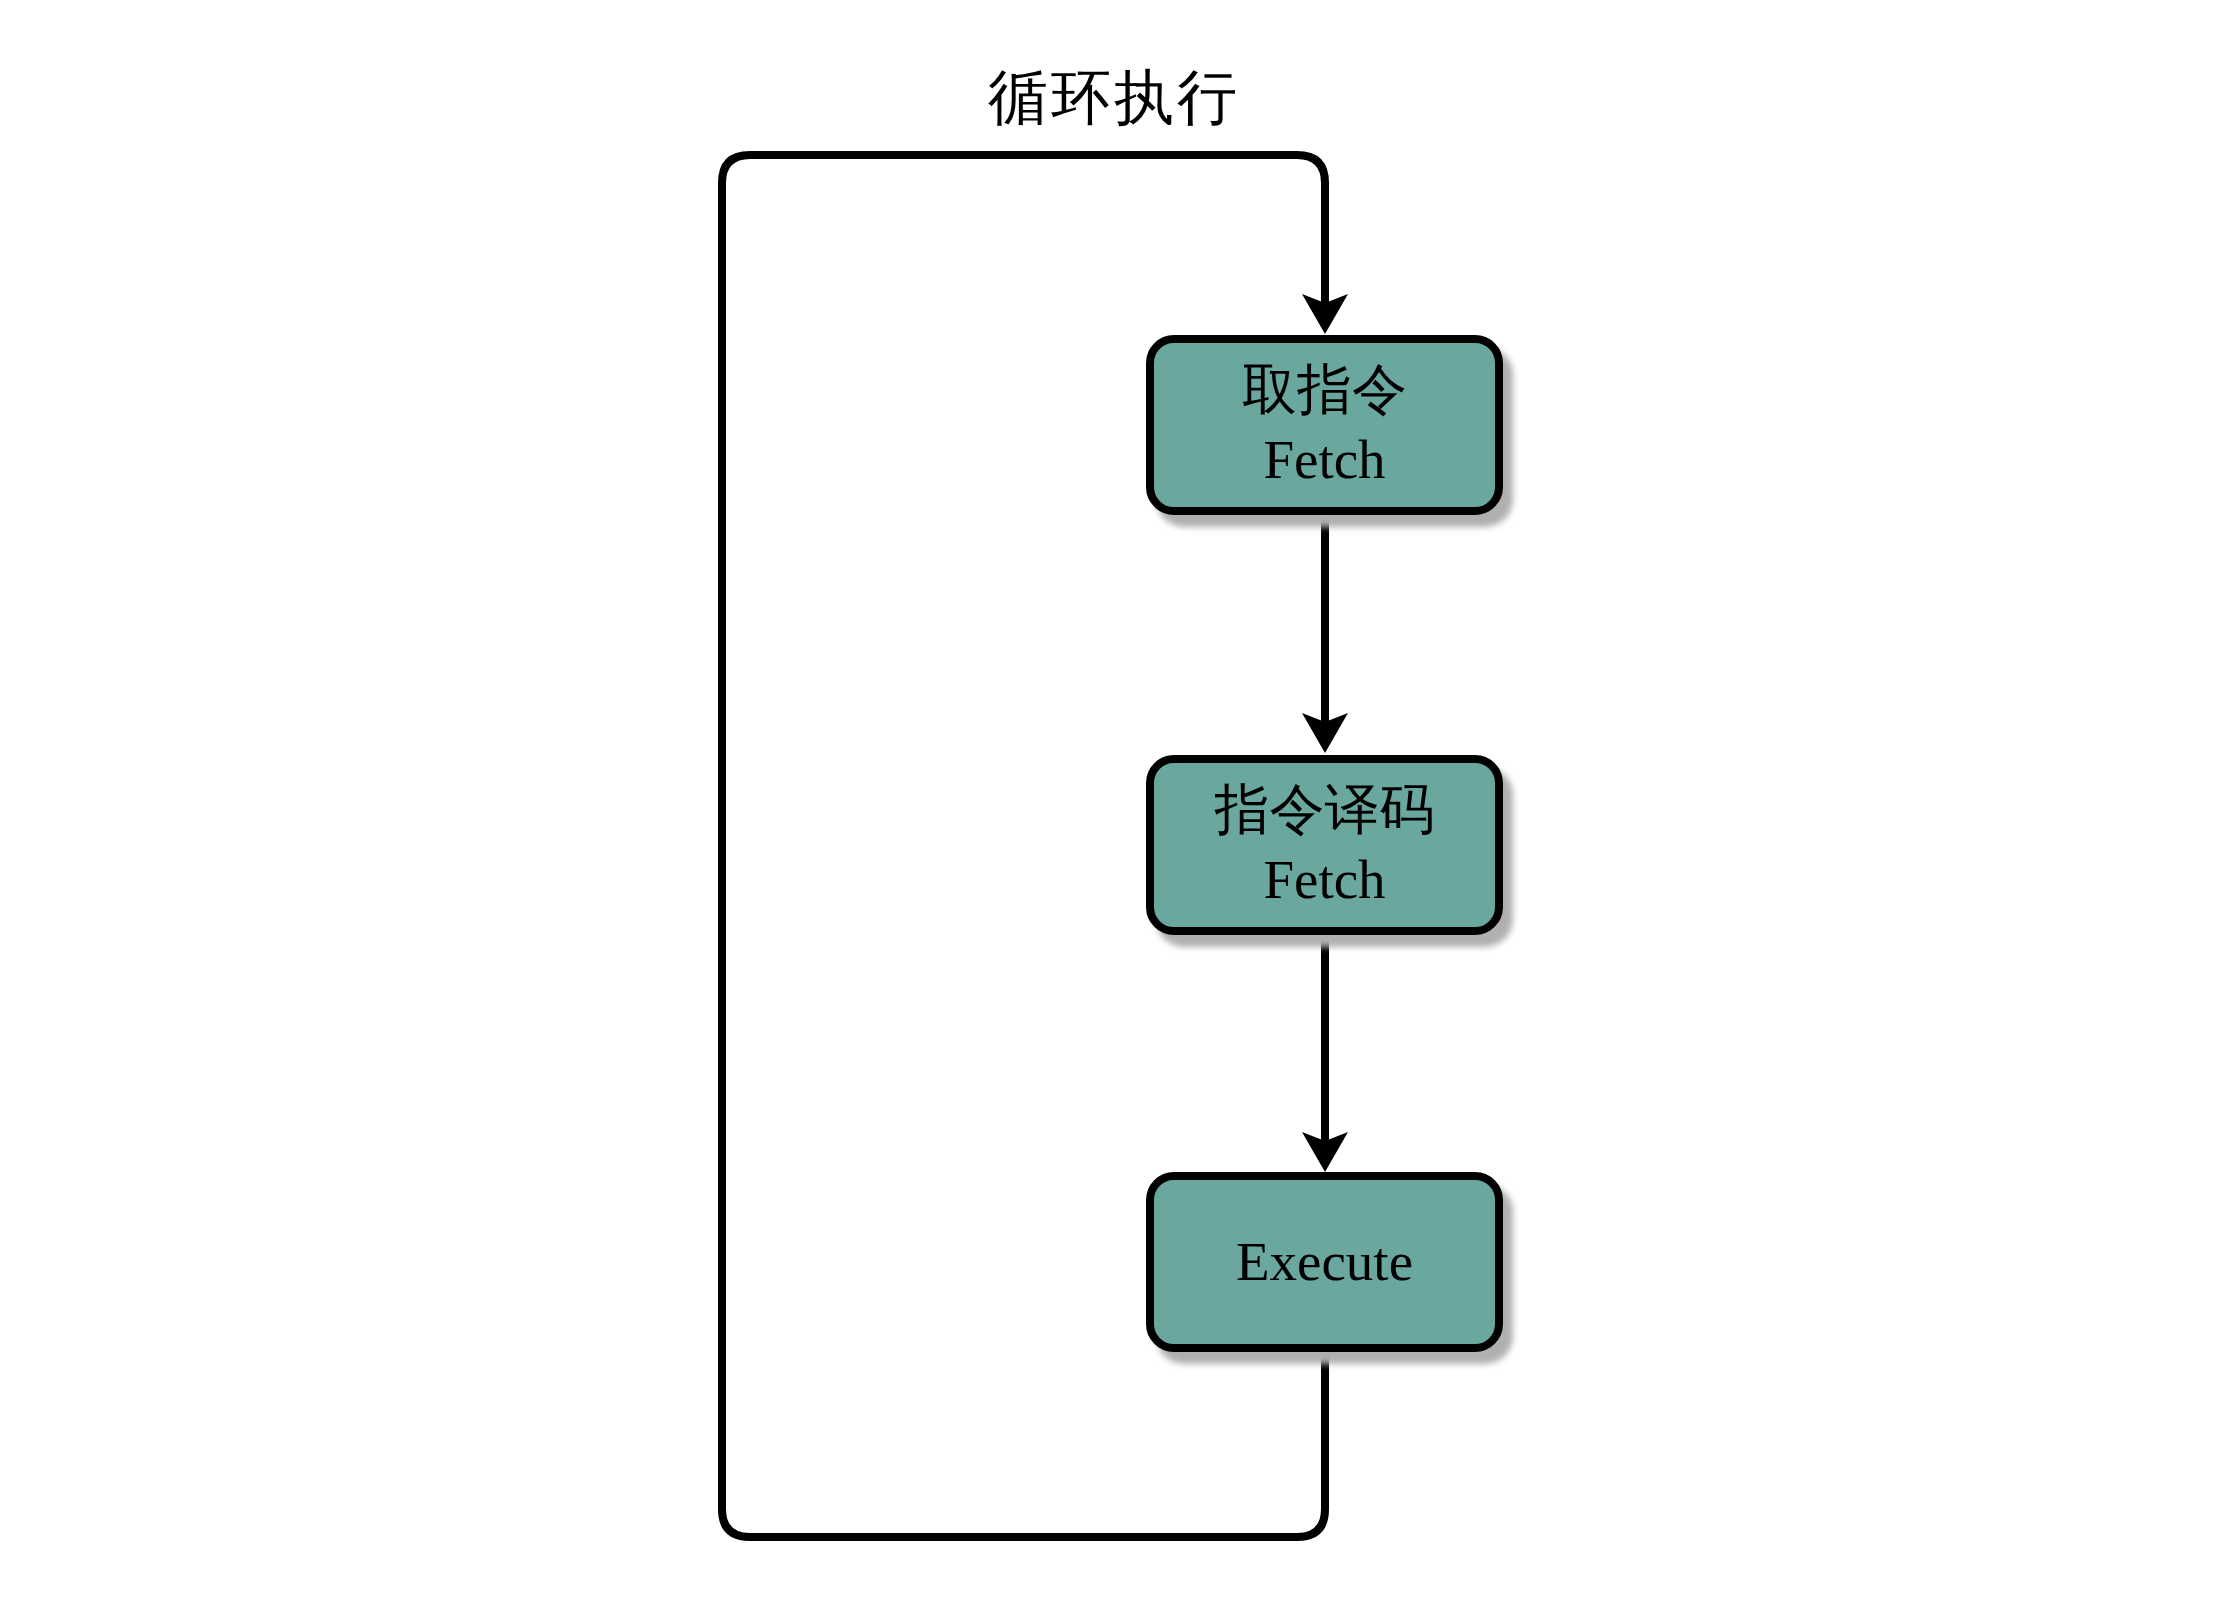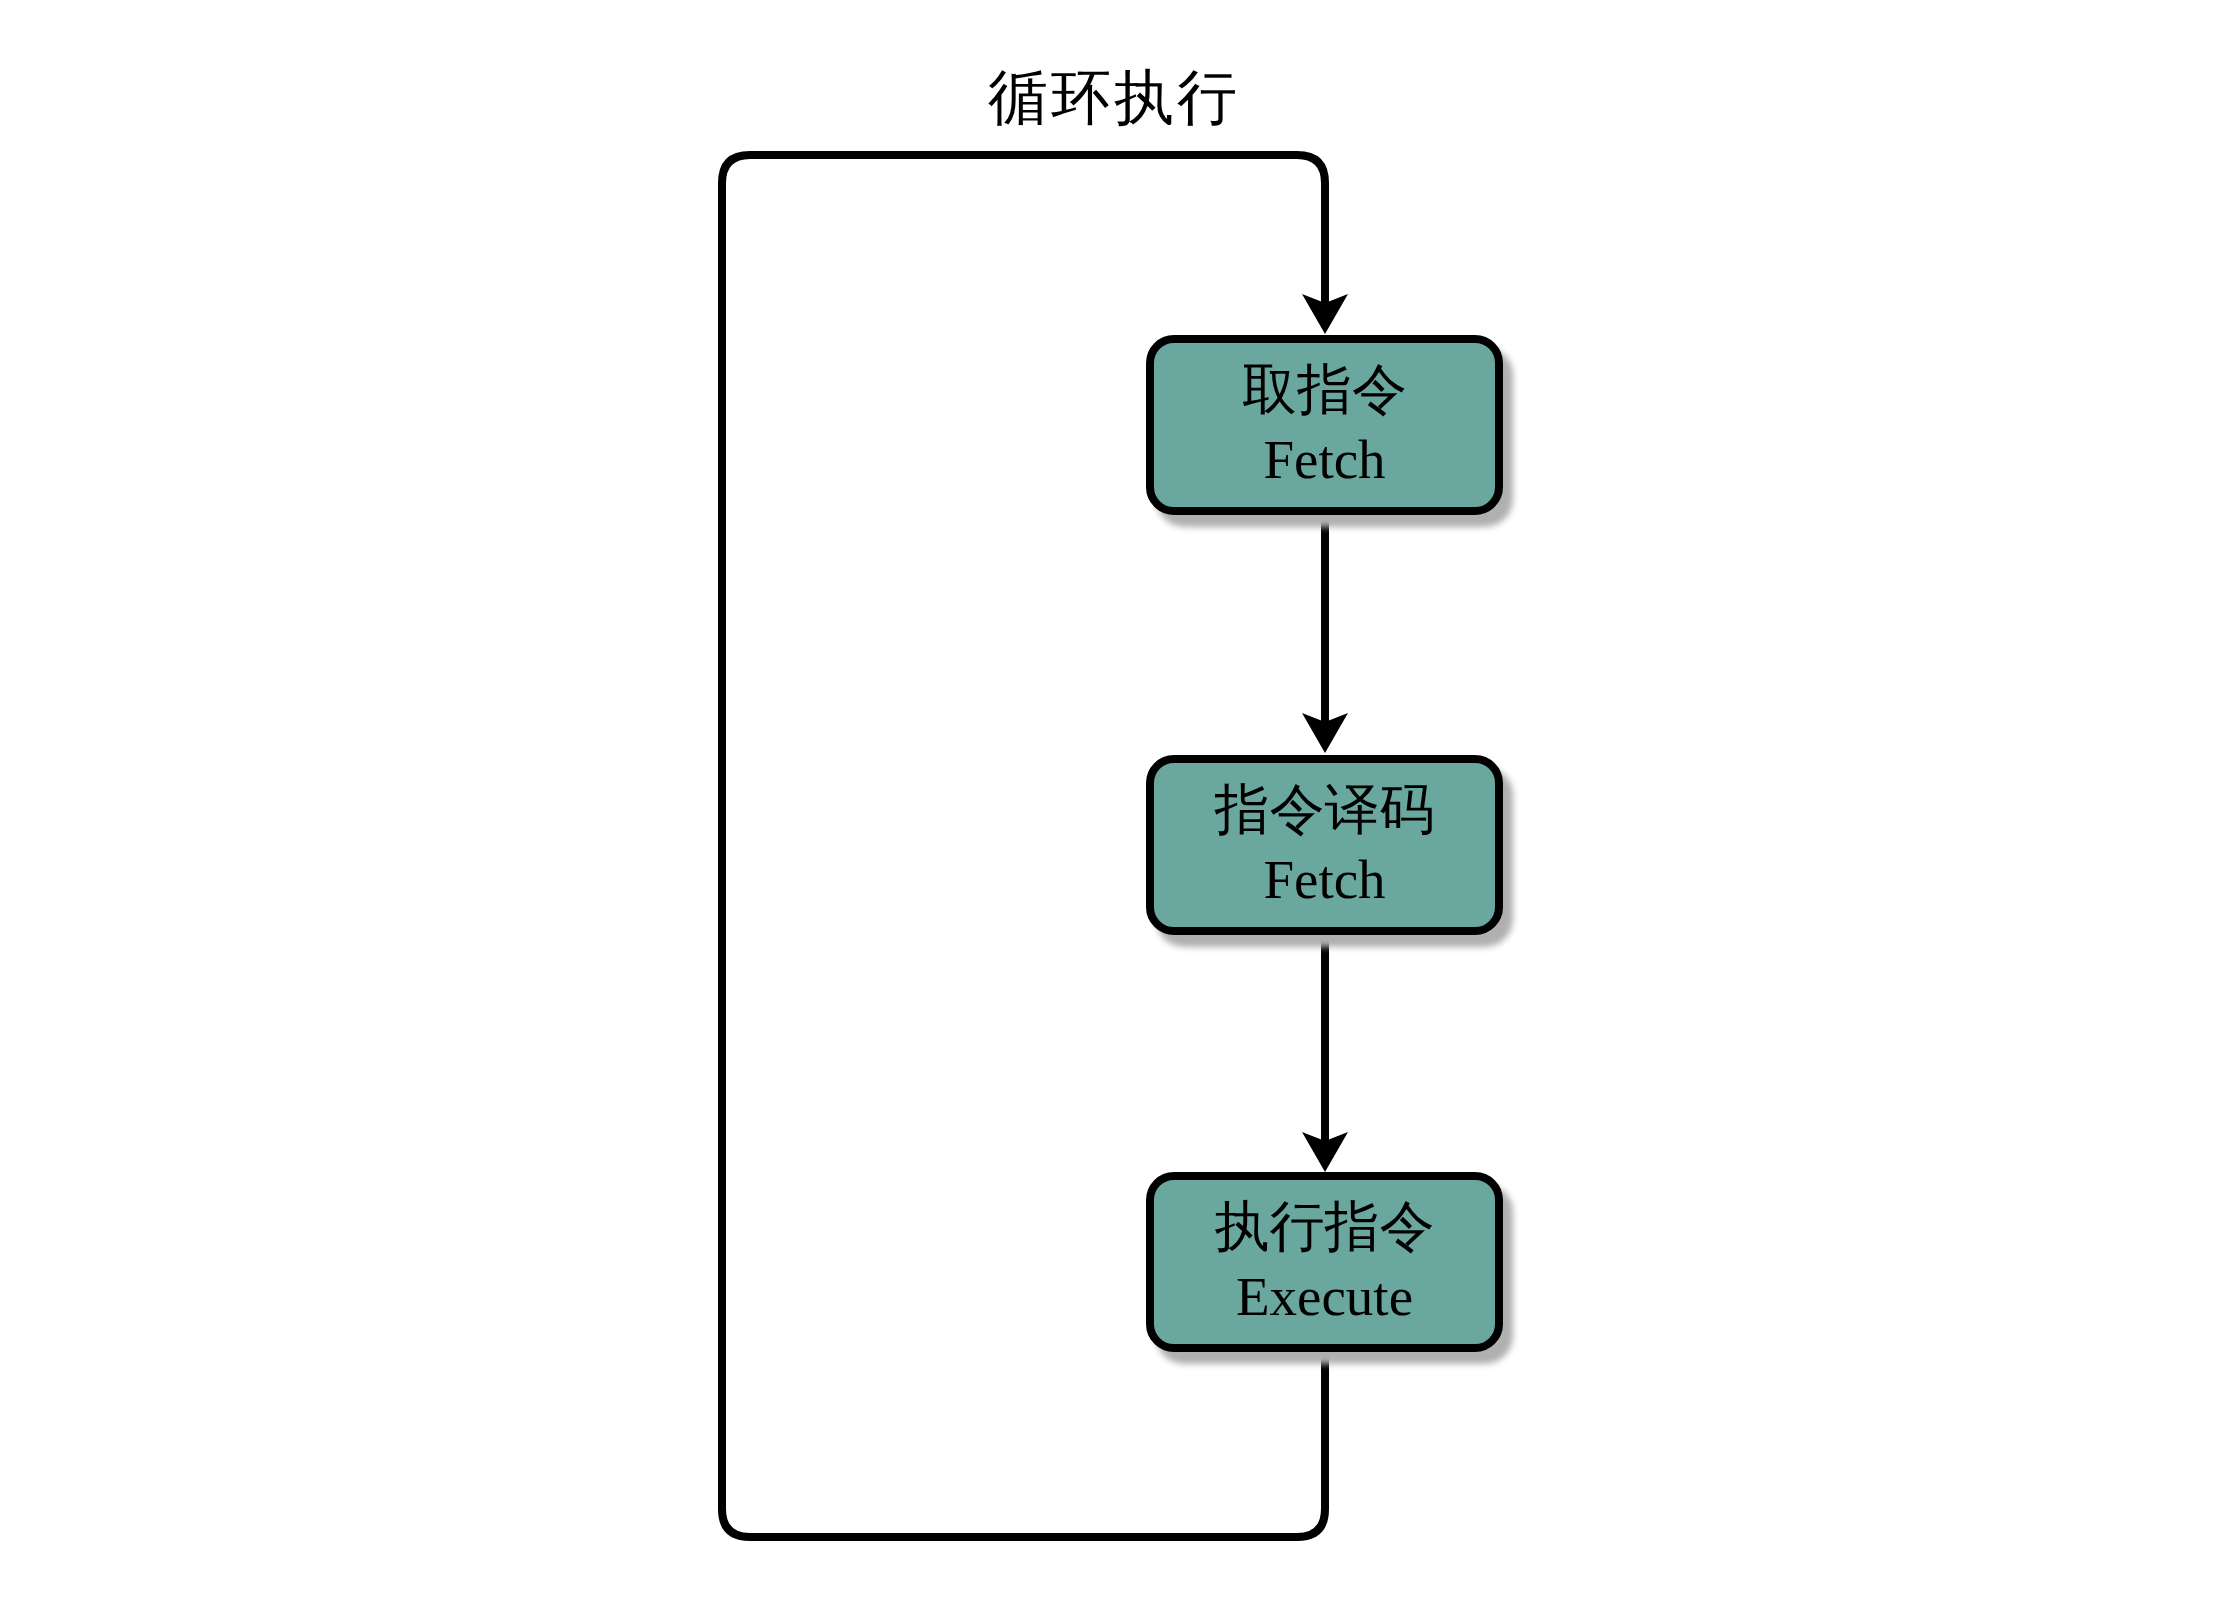--- a/index.html
+++ b/index.html
@@ -85,17 +85,16 @@
     <span class="label-zh">取指令</span>
     <span class="label-en">Fetch</span>
   </div>
 
   <div class="node node-decode">
     <span class="label-zh">指令译码</span>
     <span class="label-en">Fetch</span>
   </div>
 
   <div class="node node-execute">
-    <span class="label-zh">执行指令</span>
     <span class="label-en">Execute</span>
   </div>
 
 </div>
 
 </body></html>

